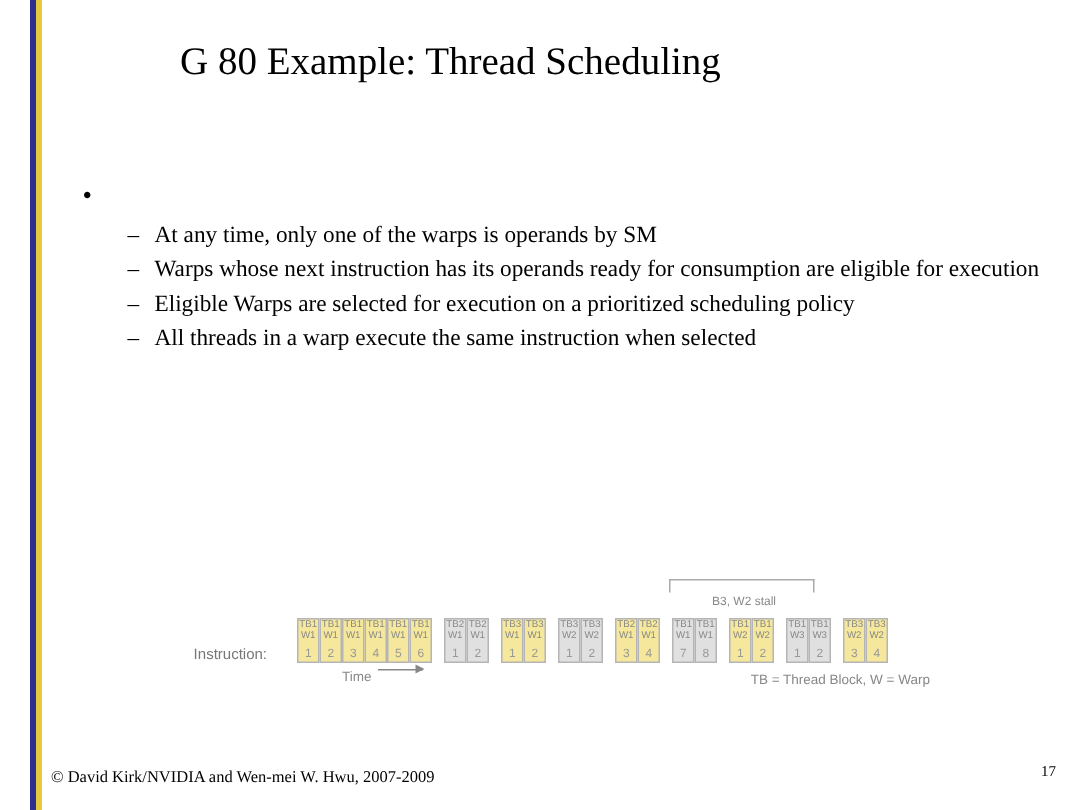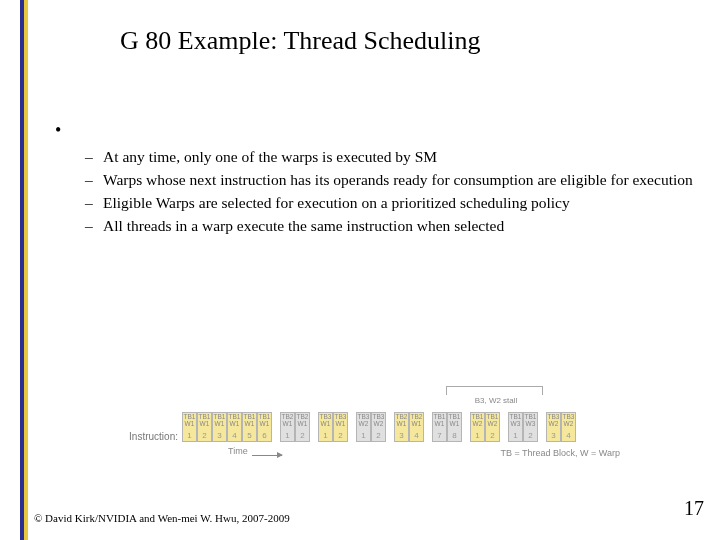--- a/index.html
+++ b/index.html
@@ -120,21 +120,21 @@
   }
   .instruction-row {
     display: flex;
     align-items: flex-end;
   }
   .instr-label {
     width: 58px;
     font-size: 10px;
     color: #777;
     text-align: right;
-    padding-right: 4px;
+    padding-right: 20px;
   }
   .blocks {
     display: flex;
   }
   .blk {
     width: 15px;
     height: 30px;
     border: 1px solid #b5b5b5;
     box-sizing: border-box;
     display: flex;
@@ -157,21 +157,21 @@
     white-space: pre;
   }
   .blk-num {
     font-size: 8px;
     color: #999;
   }
   .time-row {
     margin-top: 4px;
     margin-left: 108px;
     display: flex;
-    align-items: flex-end;
+    align-items: flex-start;
     color: #888;
     font-size: 9px;
   }
   .time-arrow {
     margin-left: 4px;
     margin-right: 4px;
     position: relative;
     width: 30px;
     height: 1px;
     background: #888;
@@ -200,42 +200,42 @@
     bottom: 14px;
     font-size: 11px;
     line-height: 1.25;
     color: #000;
     font-family: "Times New Roman", Times, serif;
   }
   .page-num {
     position: absolute;
     right: 16px;
     bottom: 20px;
-    font-size: 20px;
+    font-size: 10px;
     font-family: "Times New Roman", Times, serif;
   }
 </style>
 </head>
 <body>
 
 <div class="left-bars">
   <div class="bar-blue"></div>
   <div class="bar-yellow"></div>
 </div>
 
 <div class="title">G 80 Example: Thread Scheduling</div>
 
 <div class="content">
   <div class="bullet-row">
     <div class="bullet-dot">•</div>
   </div>
   <div class="sub-list">
     <div class="sub-row">
       <div class="dash">–</div>
-      <div class="sub-text">At any time, only one of the warps is executed by SM</div>
+      <div class="sub-text">At any time, only one of the warps is operands by SM</div>
     </div>
     <div class="sub-row">
       <div class="dash">–</div>
       <div class="sub-text">Warps whose next instruction has its operands ready for consumption are eligible for execution</div>
     </div>
     <div class="sub-row">
       <div class="dash">–</div>
       <div class="sub-text">Eligible Warps are selected for execution on a prioritized scheduling policy</div>
     </div>
     <div class="sub-row">

